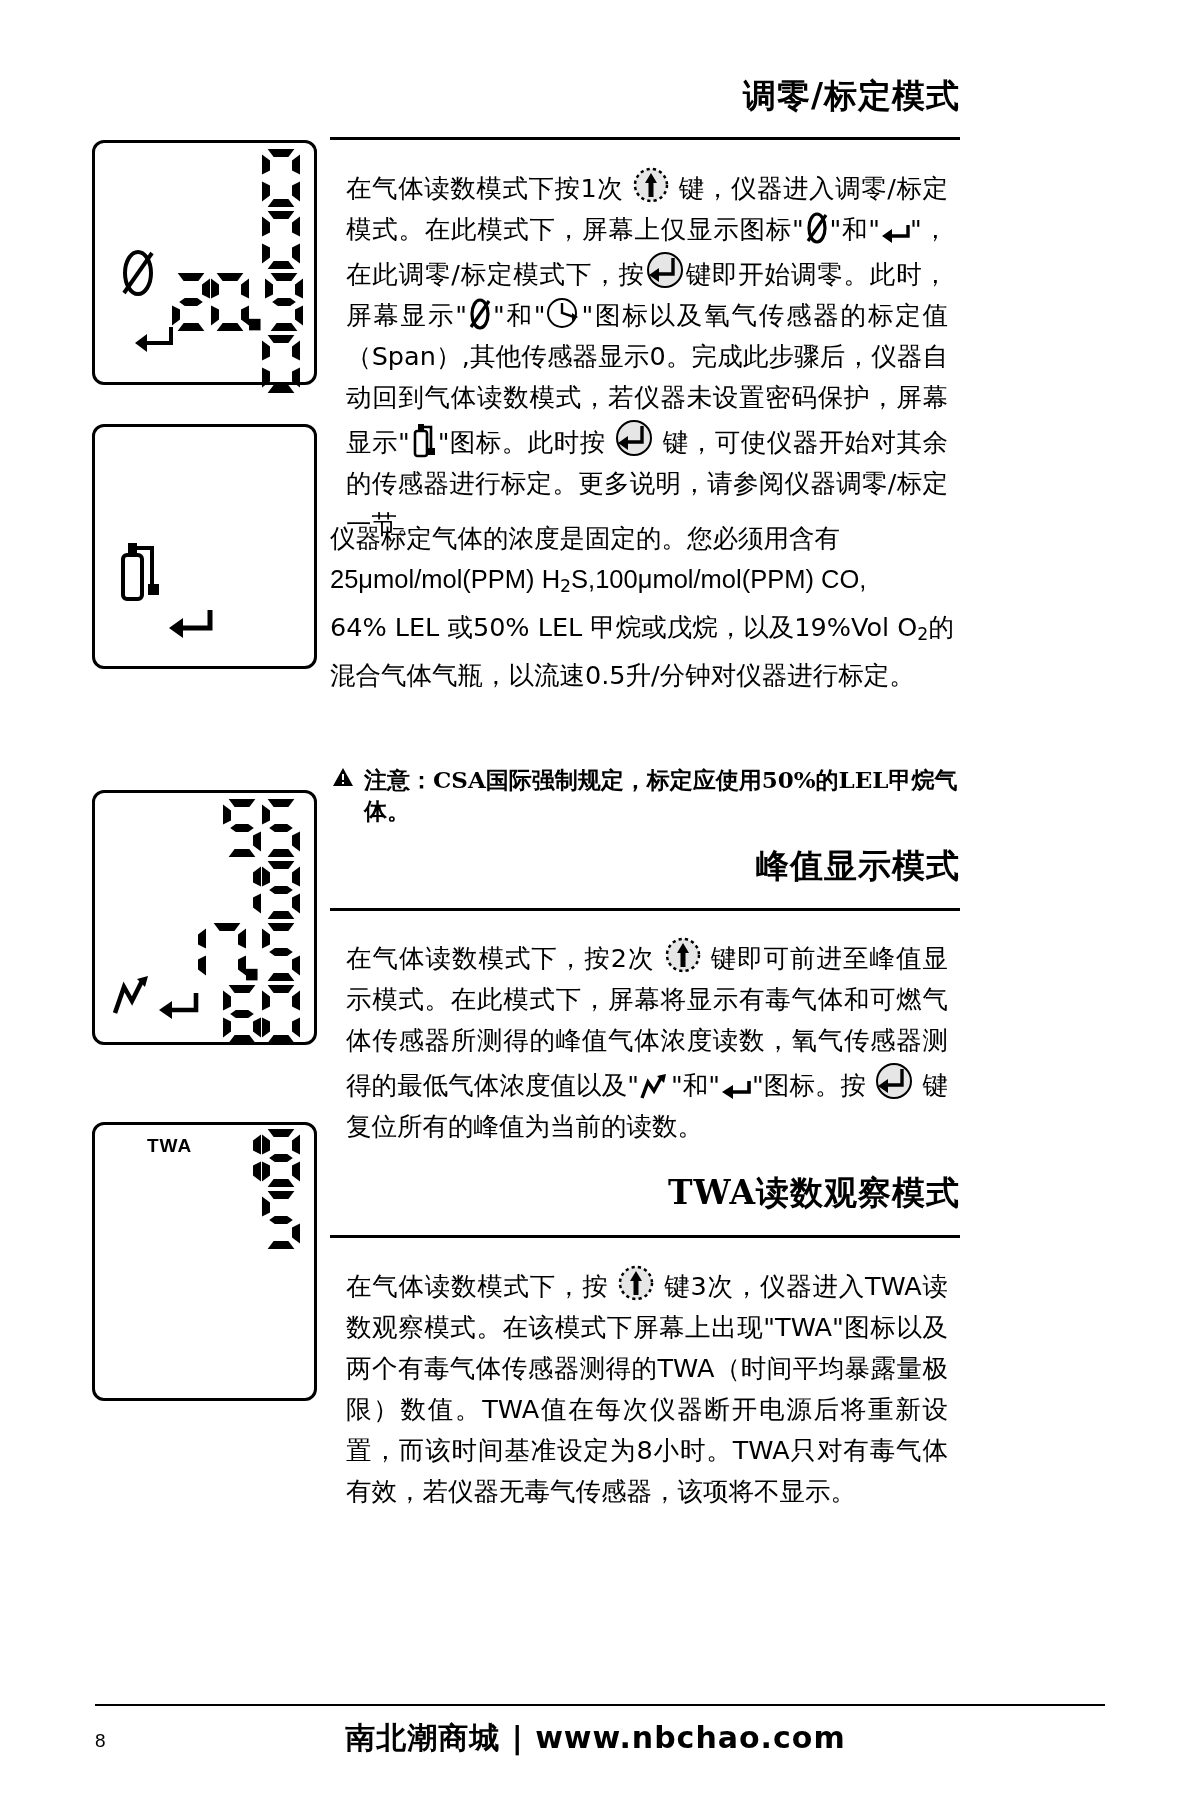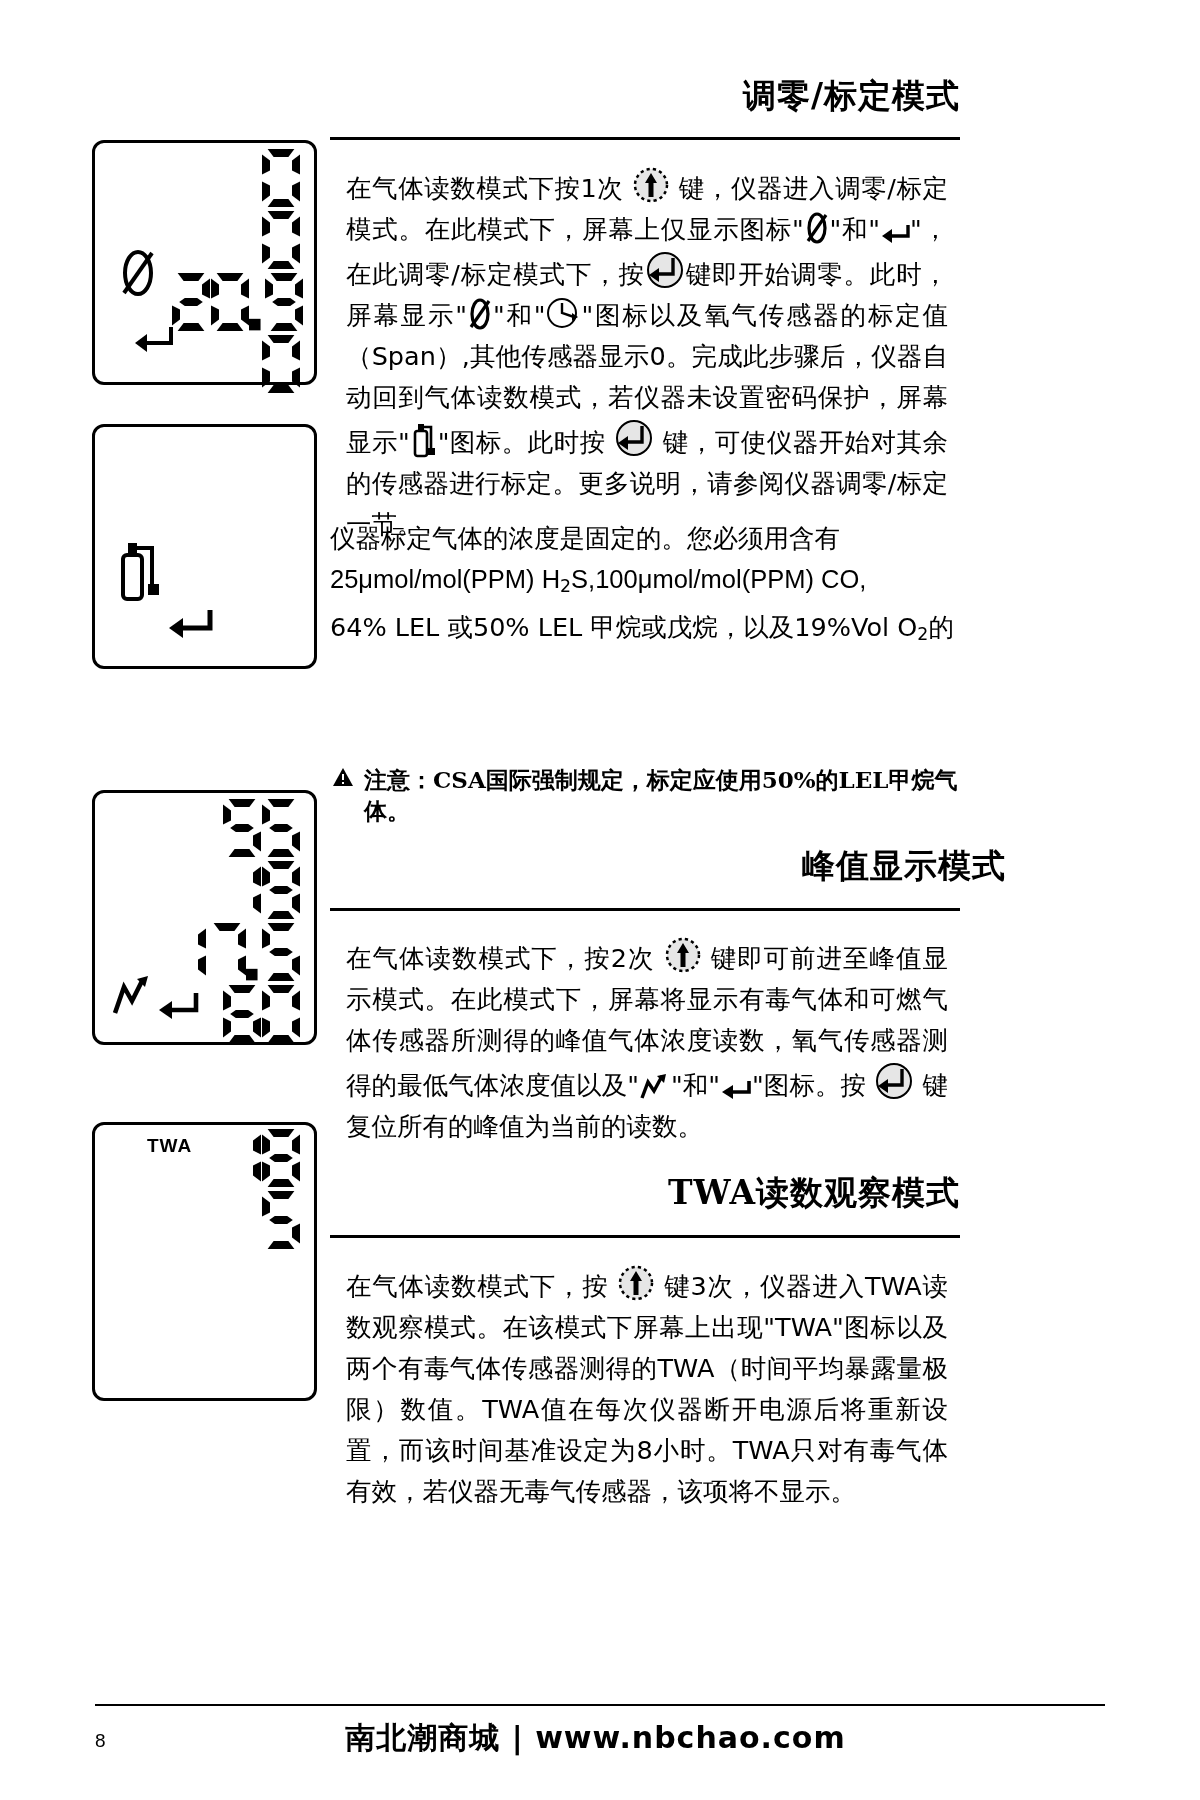--- a/index.html
+++ b/index.html
@@ -210,34 +210,35 @@
         <path d="M43 3 L43 21 L14 21" fill="none" stroke="#000" stroke-width="5"></path>
         <path d="M16 11 L2 21 L16 31 Z" fill="#000"></path>
       </svg>
     </div>
   </div>
 
   <div class="body-text" style="position:absolute;left:330px;top:518px;width:634px;">
     <div>仪器标定气体的浓度是固定的。您必须用含有</div>
     <div><span class="latin">25μmol/mol(PPM) H</span><sub>2</sub><span class="latin">S,100μmol/mol(PPM) CO,</span></div>
     <div><span>64% LEL 或50% LEL 甲烷或戊烷，以及19%Vol O</span><sub>2</sub><span>的</span></div>
+    <div>混合气体气瓶，以流速0.5升/分钟对仪器进行标定。</div>
   </div>
 
   <div class="note" style="position:absolute;left:332px;top:765px;width:640px;">
     <span>
       <svg width="22" height="20" viewBox="0 0 22 20">
           <path d="M11 1 L21 19 L1 19 Z" fill="#000"></path>
           <rect x="10" y="7" width="2" height="6" fill="#fff"></rect>
           <rect x="10" y="15" width="2" height="2" fill="#fff"></rect>
         </svg>
     </span>
     <span>注意：CSA国际强制规定，标定应使用50%的LEL甲烷气体。</span>
   </div>
 
-  <div style="position:absolute;left:330px;top:848px;width:630px;margin-left:46px;">
+  <div style="position:absolute;left:330px;top:848px;width:630px;">
     <div class="sec-head">峰值显示模式</div>
   </div>
   <div class="rule" style="position:absolute;left:330px;top:908px;width:630px;"></div>
 
   <div class="lcd" style="left:92px;top:790px;width:225px;height:255px;">
     <div style="position:absolute;left:16px;top:178px;">
       <svg width="46" height="46" viewBox="0 0 46 46">
         <path d="M4 42 L13 16 L21 30 L32 8" fill="none" stroke="#000" stroke-width="4.5"></path>
         <path d="M26 8 L37 5 L34 16 Z" fill="#000"></path>
       </svg>

